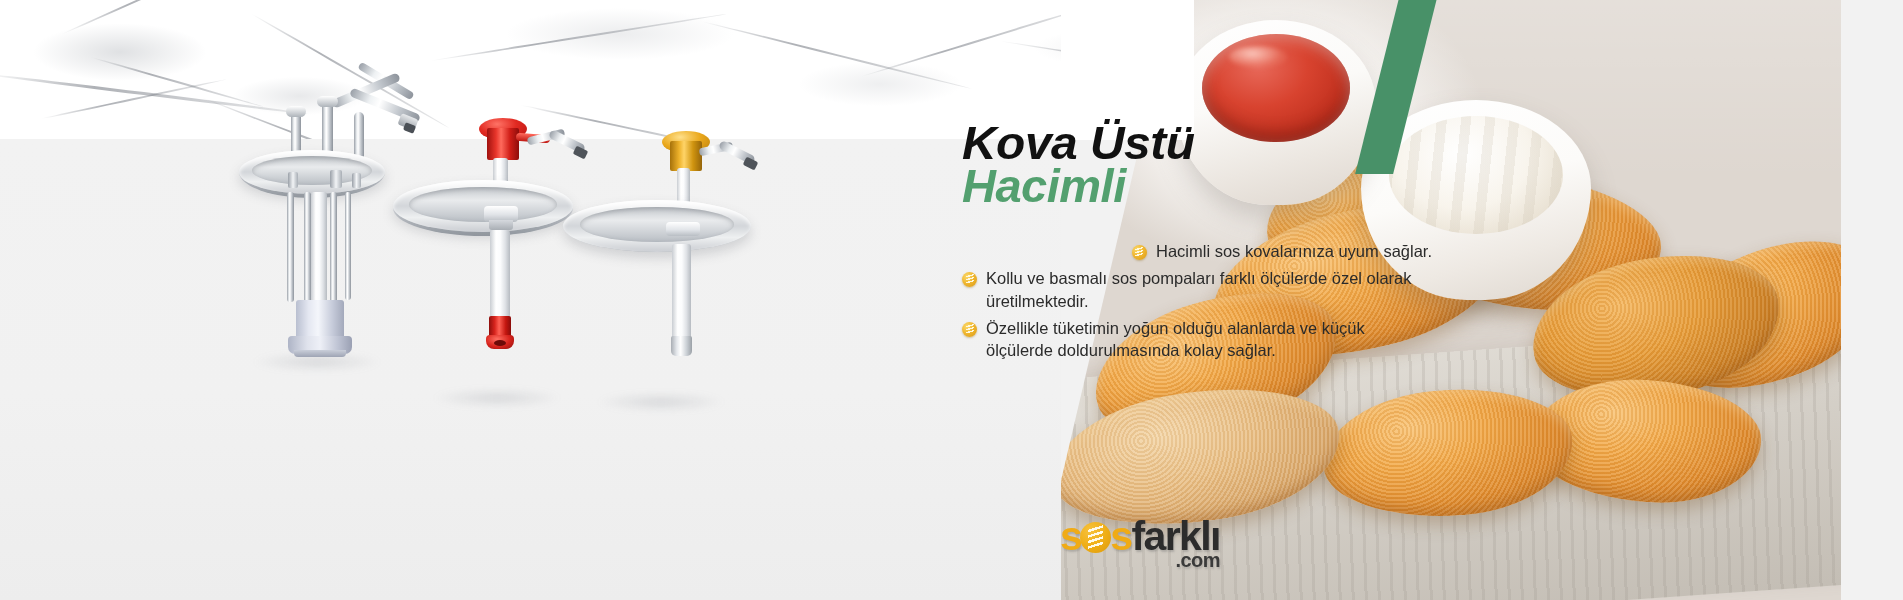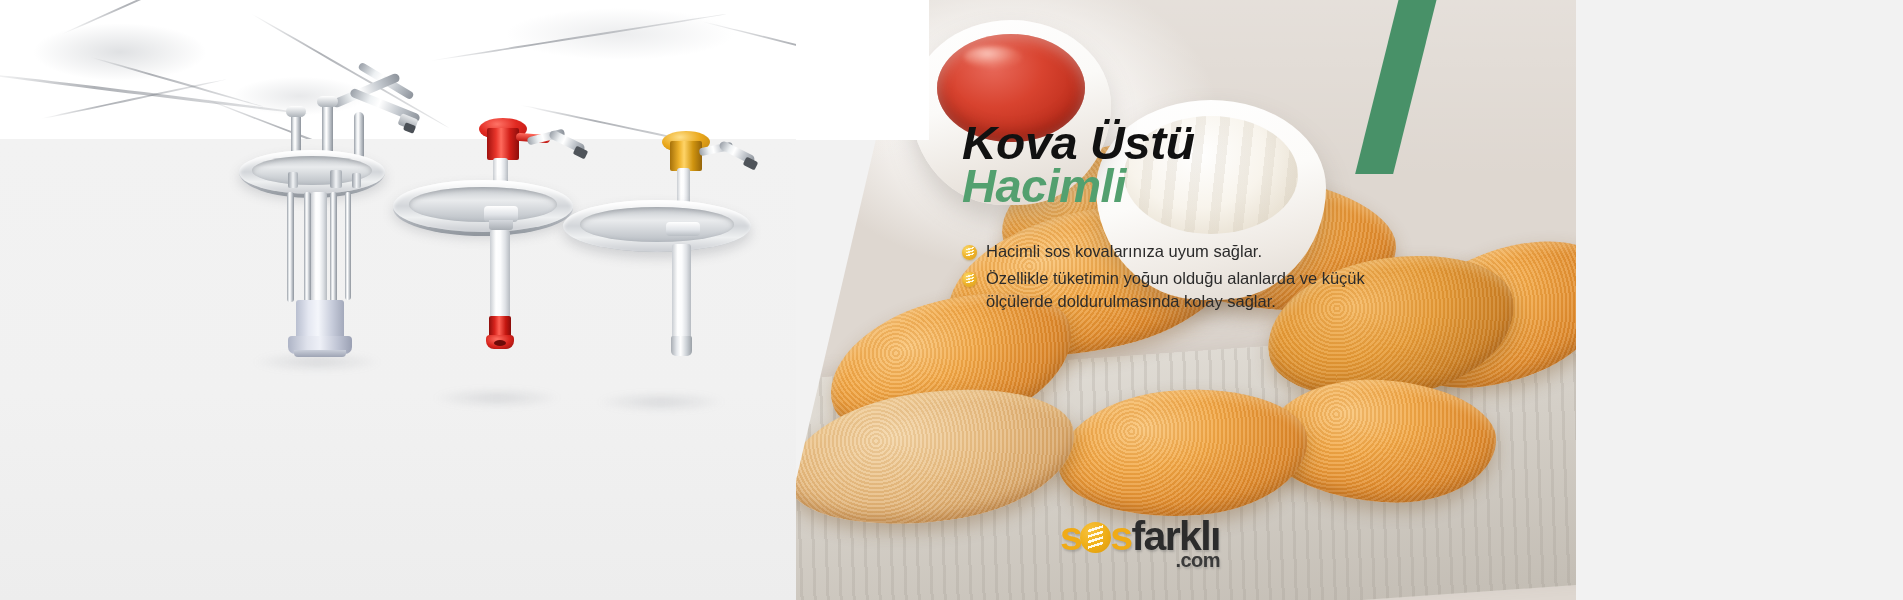--- a/index.html
+++ b/index.html
@@ -4,21 +4,21 @@
 <style>
   * { margin:0; padding:0; box-sizing:border-box; }
   html,body { width:1903px; height:600px; overflow:hidden; }
   body {
     font-family:"Liberation Sans", sans-serif;
     background:#f2f2f2;
   }
 
   .banner {
     position:relative;
-    width:1576px;
+    width:1841px;
     height:600px;
     overflow:hidden;
     background:#f4f4f4;
     padding-left:8px;
   }
 
   
   .marble-wall {
     position:absolute; left:0; top:0;
     width:1460px; height:139px;
@@ -184,20 +184,21 @@
   .h-line2 {
     font-size:47px; font-weight:bold; font-style:italic;
     letter-spacing:-.5px; color:#53a06f;
     font-family:"Liberation Sans", sans-serif;
     margin-top:-2px; white-space:nowrap;
   }
   .bullets { margin-top:32px; }
   .bullet-row {
     display:flex; align-items:flex-start; gap:9px;
     margin-bottom:4px;
+    justify-content:flex-end;
   }
   .bullet-icon {
     flex:0 0 auto; width:15px; height:15px; margin-top:5px;
     border-radius:50%;
     background:radial-gradient(circle at 34% 30%, #fbd96a 0%, #efb52e 48%, #d99a18 100%);
     position:relative; overflow:hidden;
     box-shadow:0 1px 2px rgba(140,100,10,.35);
   }
   .bullet-icon::before {
     content:""; position:absolute; left:3.5px; top:2px;
@@ -376,20 +377,24 @@
       <div class="h-line2">Hacimli</div>
     </div>
 
     <div class="bullets">
       <div class="bullet-row">
         <span class="bullet-icon"></span>
         <span class="bullet-text">Hacimli sos kovalarınıza uyum sağlar.</span>
       </div>
       <div class="bullet-row">
         <span class="bullet-icon"></span>
+        <span class="bullet-text">Kollu ve basmalı sos pompaları farklı ölçülerde özel olarak üretilmektedir.</span>
+      </div>
+      <div class="bullet-row">
+        <span class="bullet-icon"></span>
         <span class="bullet-text">Özellikle tüketimin yoğun olduğu alanlarda ve küçük ölçülerde doldurulmasında kolay sağlar.</span>
       </div>
     </div>
   </div>
 
   <div class="logo">
     <div class="logo-main">
       <span class="logo-s1">s</span>
       <span class="logo-omark"></span>
       <span class="logo-s2">s</span>

